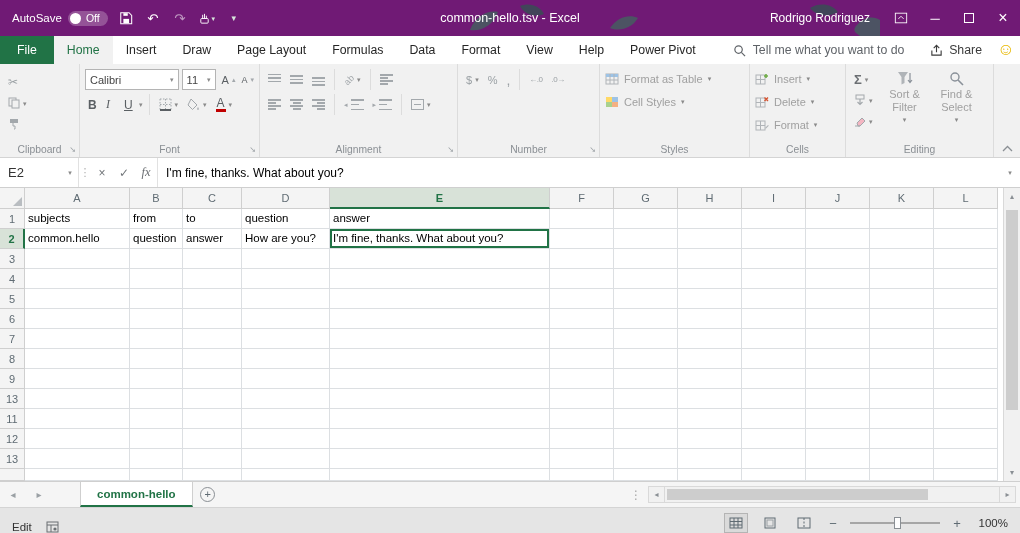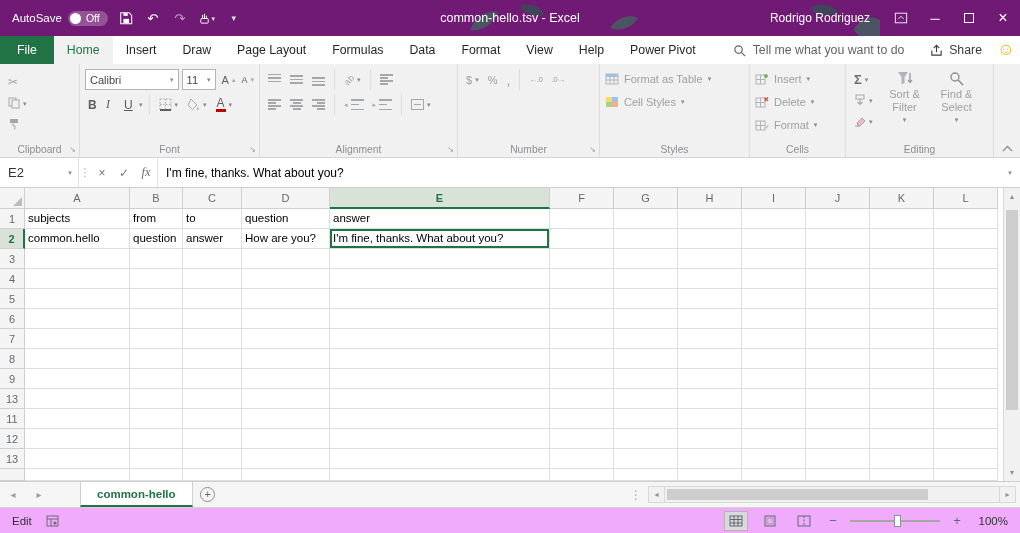--- a/index.html
+++ b/index.html
@@ -115,21 +115,21 @@
   .sheettab{margin-left:28px;padding:0 16px;background:#fff;border-left:1px solid #cfcfcf;border-right:1px solid #cfcfcf;border-bottom:2px solid #217346;display:flex;align-items:center;color:#217346;font-weight:700;font-size:11.5px}
   .addsheet{width:30px;display:flex;align-items:center;justify-content:center}
   .addsheet i{width:15px;height:15px;border:1px solid #8a8f94;border-radius:50%;color:#5f6b73;font-size:11px;line-height:13px;text-align:center;font-style:normal}
   .sh-handle{margin-left:auto;display:flex;align-items:center;color:#a8a8a8;padding-right:6px}
   .hscroll{display:flex;align-items:center;width:372px;padding-right:4px}
   .h-btn{width:17px;height:17px;display:flex;align-items:center;justify-content:center;color:#8a8f94;font-size:8px;background:#f1f1f1;border:1px solid #d9d9d9}
   .h-track{flex:1;height:17px;background:#f1f1f1;border-top:1px solid #d9d9d9;border-bottom:1px solid #d9d9d9;position:relative}
   .h-thumb{position:absolute;top:2px;bottom:2px;left:2px;width:78%;background:#cdcdcd}
 
   
-  .statusbar{height:26px;background:#f0abfc;border-top:1px solid #d4d4d4;display:flex;align-items:center;flex:0 0 26px}
+  .statusbar{height:26px;background:#e5e5e5;border-top:1px solid #d4d4d4;display:flex;align-items:flex-end;flex:0 0 26px}
   .st-mode{margin-left:12px;font-size:11.5px;color:#333}
   .st-macro{margin-left:14px;display:flex;align-items:center}
   .st-right{margin-left:auto;display:flex;align-items:center;gap:10px;padding-right:12px}
   .viewbtn{width:24px;height:20px;display:flex;align-items:center;justify-content:center}
   .viewbtn.active{background:#dadada;border:1px solid #b4b4b4}
   .zoom-sign{color:#5f6b73;font-size:13px;width:14px;text-align:center}
   .slider{width:90px;height:14px;position:relative}
   .slider .track{position:absolute;left:0;right:0;top:6px;height:2px;background:#a6a6a6}
   .slider .tick{position:absolute;left:50%;top:3px;width:1px;height:8px;background:#8a8f94}
   .slider .thumb{position:absolute;left:44px;top:1px;width:7px;height:12px;background:#fdfdfd;border:1px solid #8a8f94}

